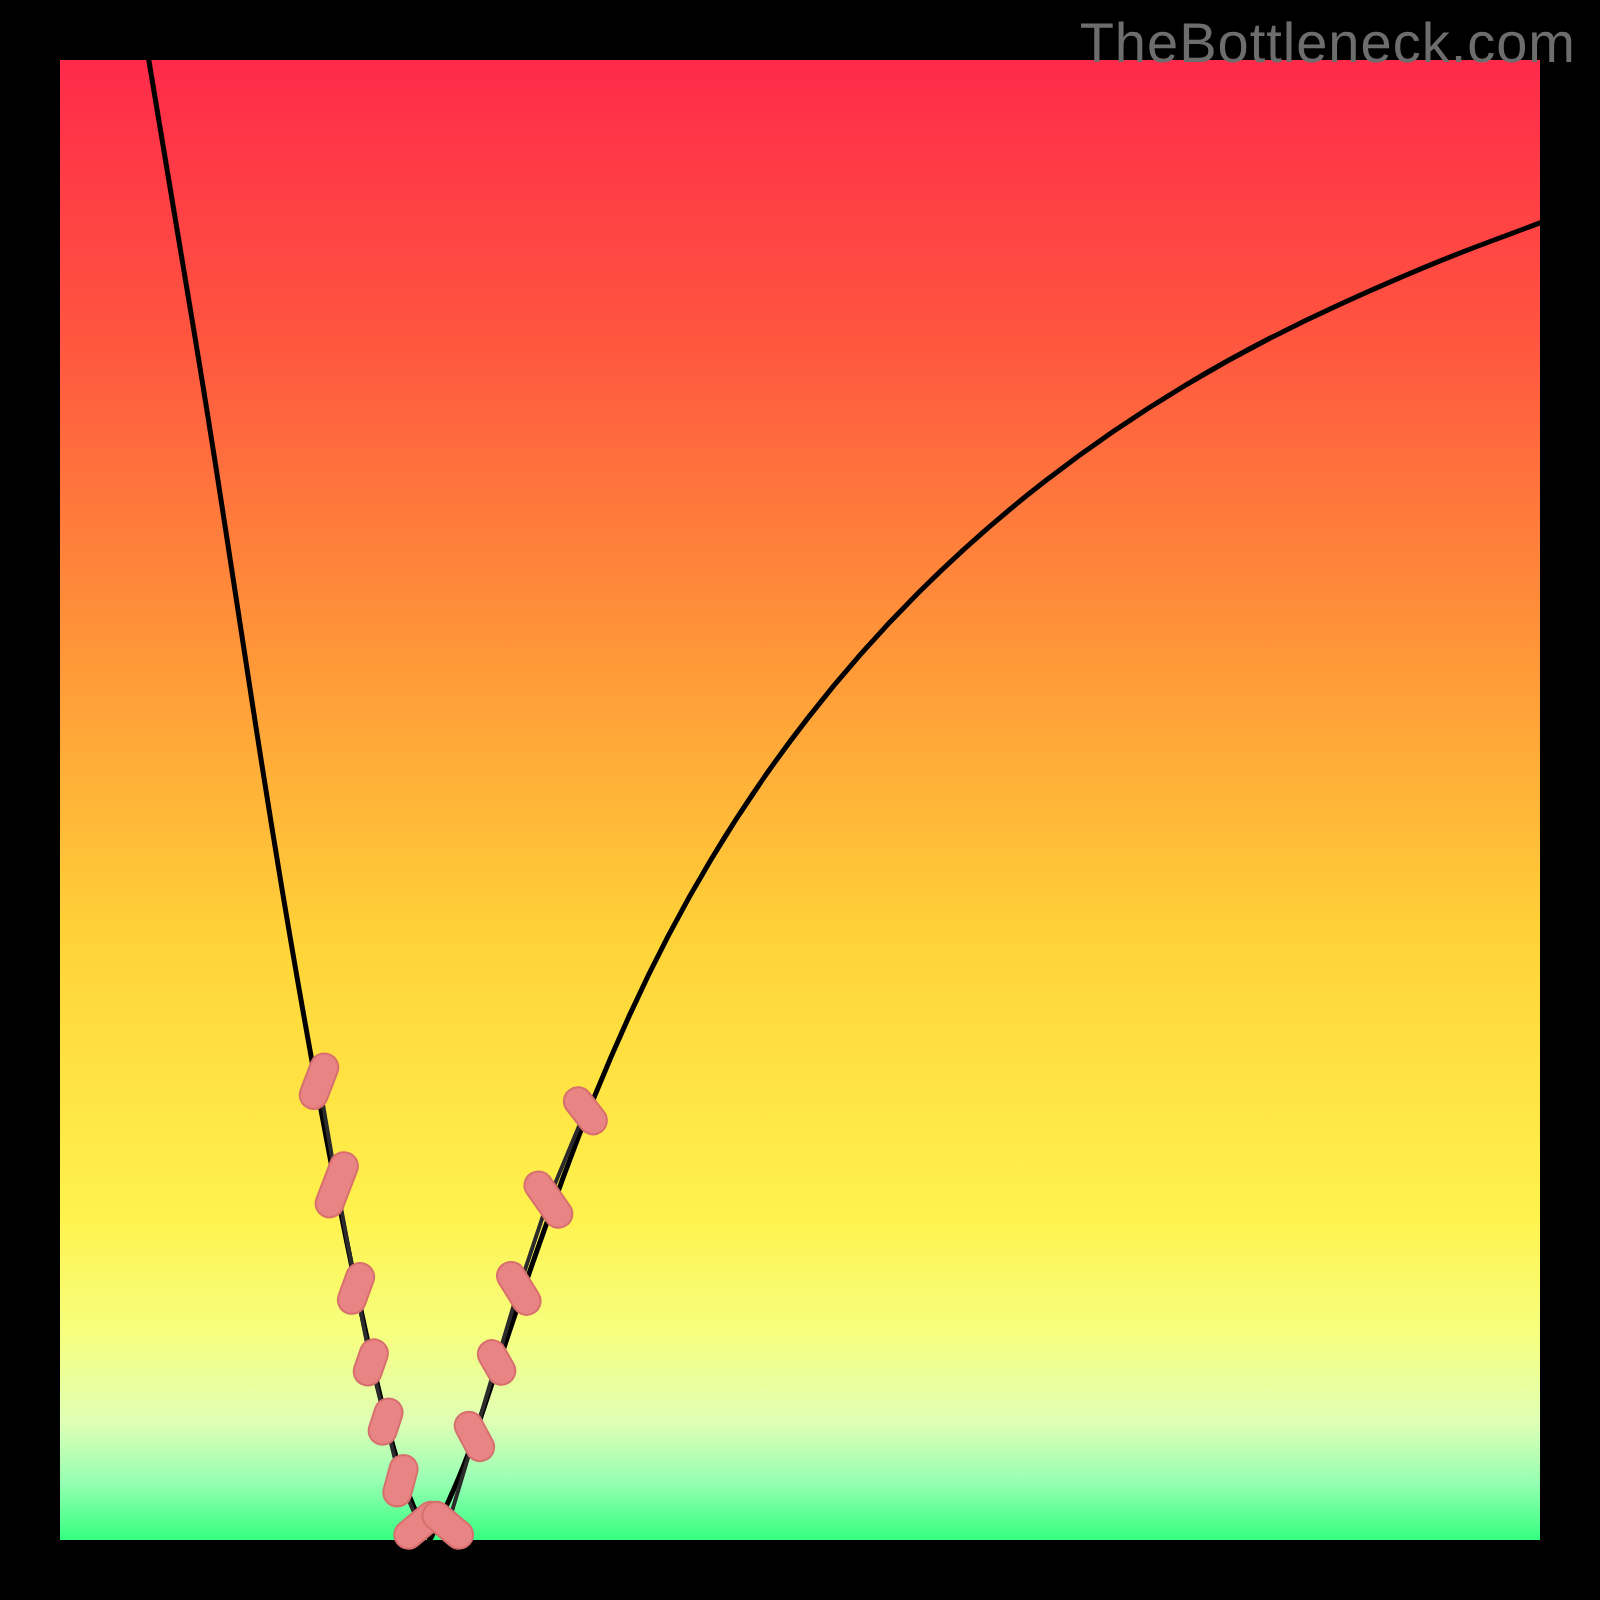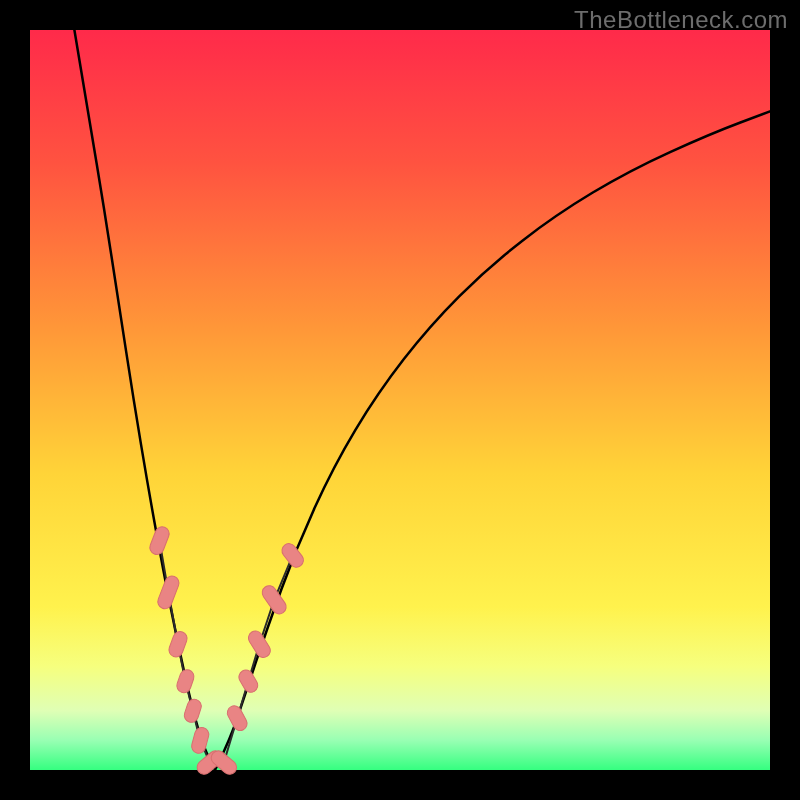--- a/index.html
+++ b/index.html
@@ -24,21 +24,21 @@
     left: 30px;
     top: 30px;
     width: 740px;
     height: 740px;
     
   }
   .watermark {
     position: absolute;
     top: 6px;
     right: 12px;
-    font-size: 24px;
+    font-size: 28px;
     font-weight: 400;
     color: #6d6d6d;
     letter-spacing: 0.5px;
   }
   svg.plot {
     position: absolute;
     left: 0;
     top: 0;
     width: 740px;
     height: 740px;

